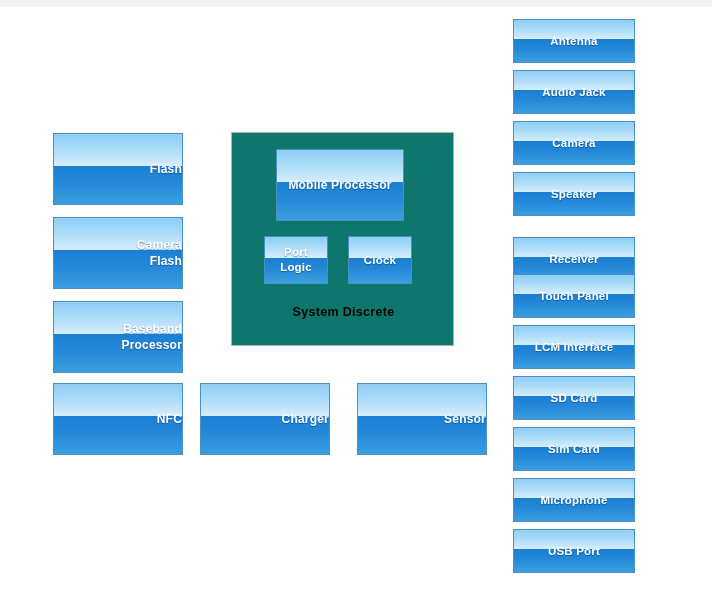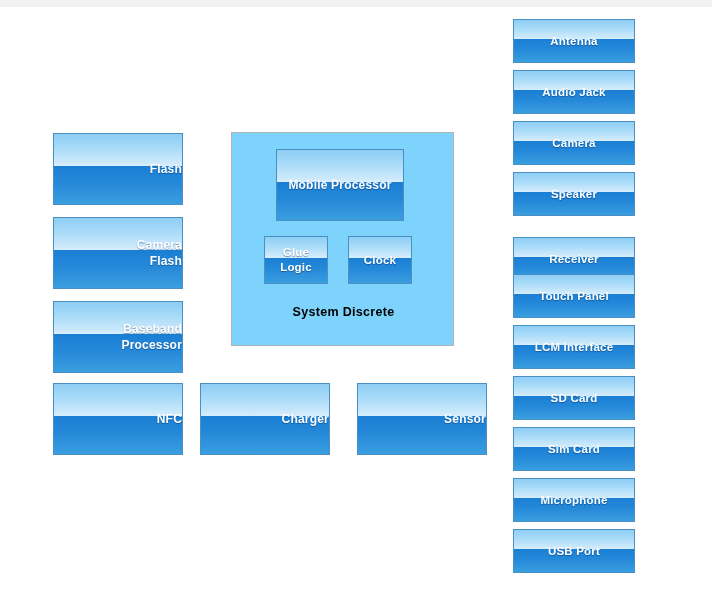--- a/index.html
+++ b/index.html
@@ -92,21 +92,21 @@
 
   
   #system-discrete-group {
     position: absolute;
     left: 231px;
     top: 132px;
     width: 223px;
     height: 214px;
     box-sizing: border-box;
     border: 1px solid #b3b3b3;
-    background: #7dd3fc;
+    background: #0f766e;
   }
   #system-discrete-label {
     position: absolute;
     left: 0;
     top: 172px;
     width: 223px;
     text-align: center;
     color: #000000;
     font-weight: bold;
     font-size: 12.5px;
@@ -146,21 +146,21 @@
         <span class="line">Sensor</span>
       </div>
     </div>
 
   <div id="system-discrete-group">
     <div id="system-discrete-inner">
         <div class="block inner-wide" style="left: 44px; top: 16px;">
           <span class="line">Mobile Processor</span>
         </div>
         <div class="block inner-small wide" style="left: 32px; top: 103px;">
-          <span class="line">Glue</span>
+          <span class="line">Port</span>
           <span class="line">Logic</span>
         </div>
         <div class="block inner-small wide" style="left: 116px; top: 103px;">
           <span class="line">Clock</span>
         </div>
       </div>
     <div id="system-discrete-label">System Discrete</div>
   </div>
 
   <div id="right-rail">

